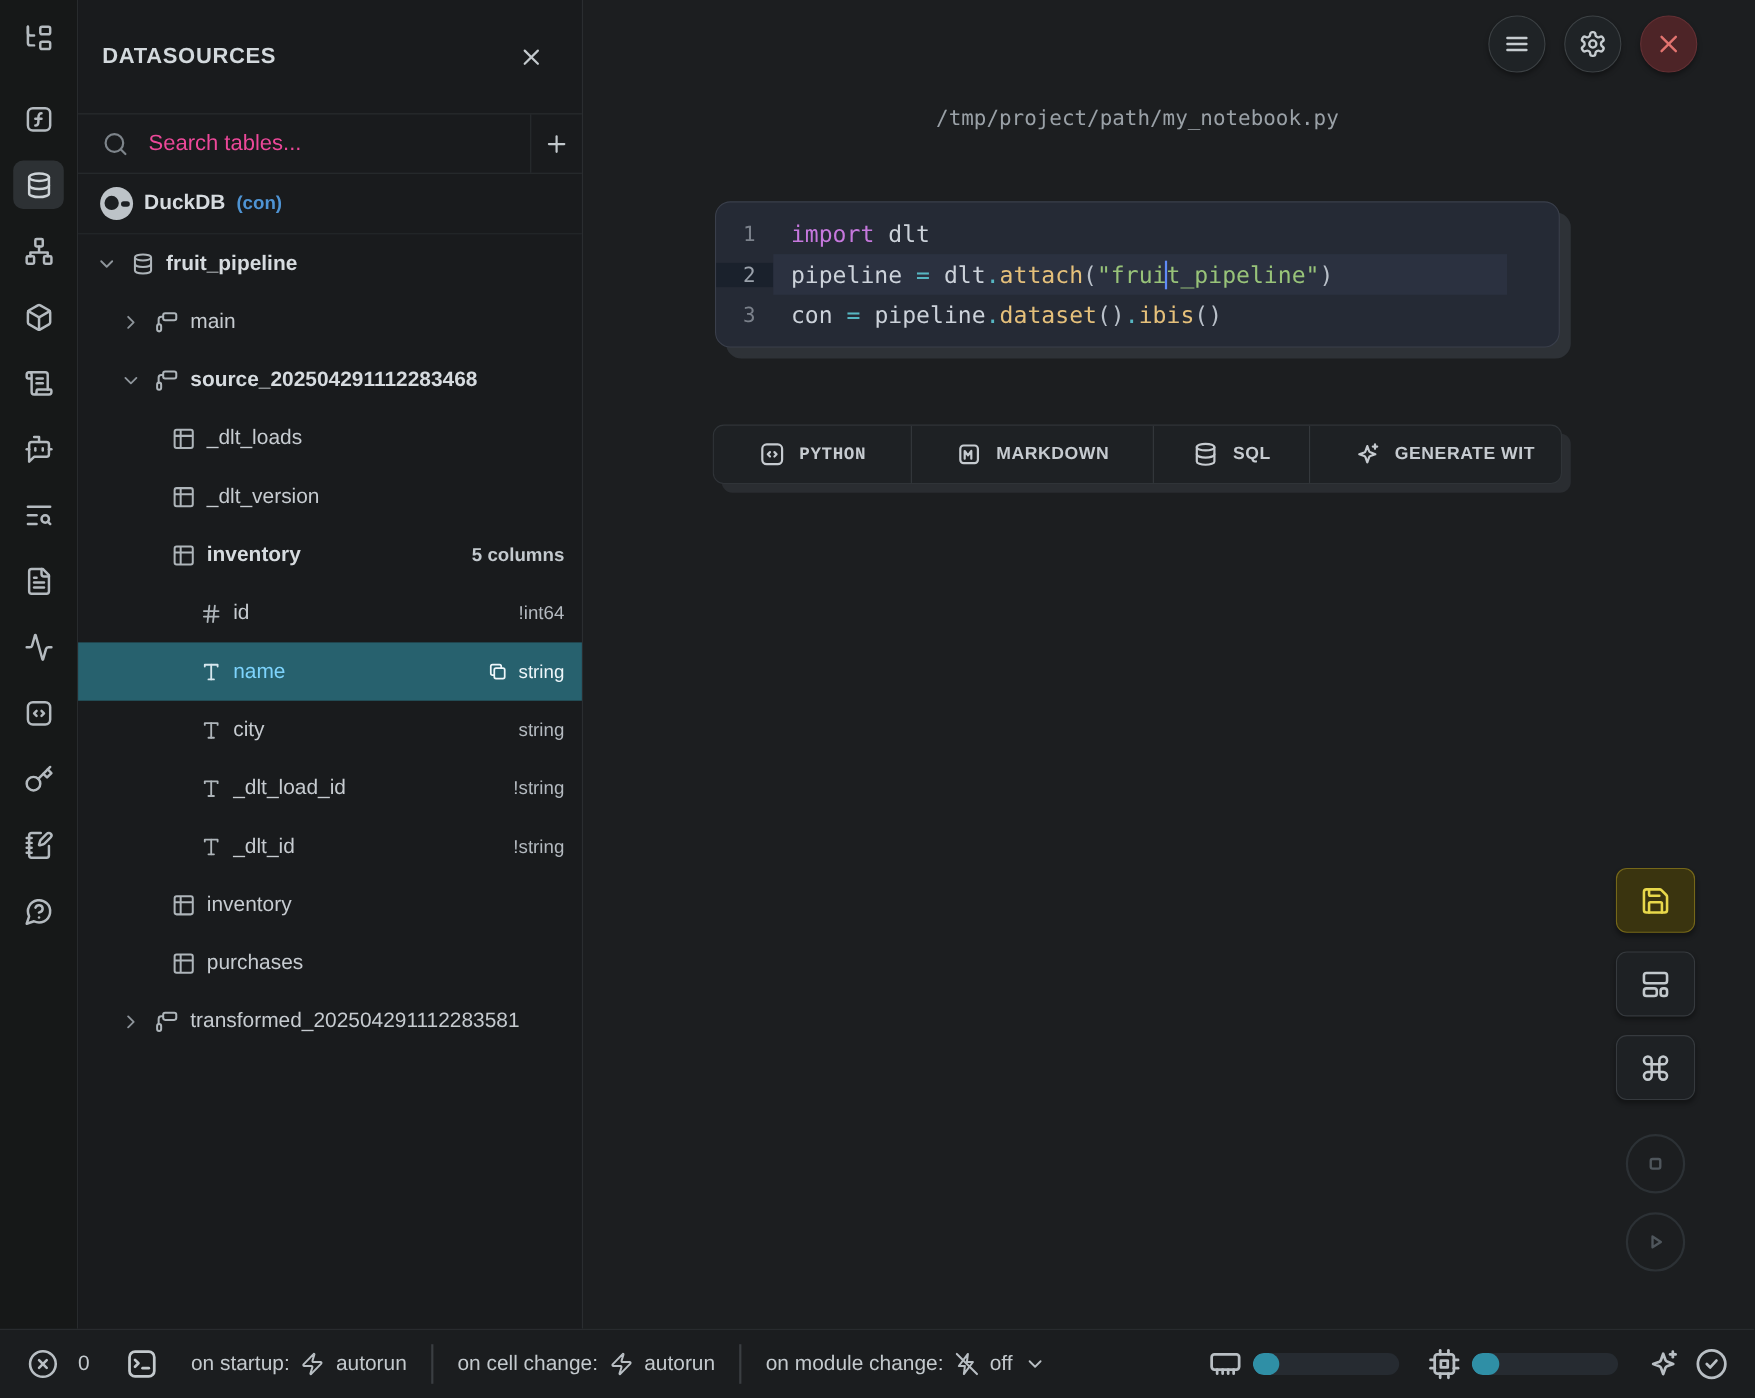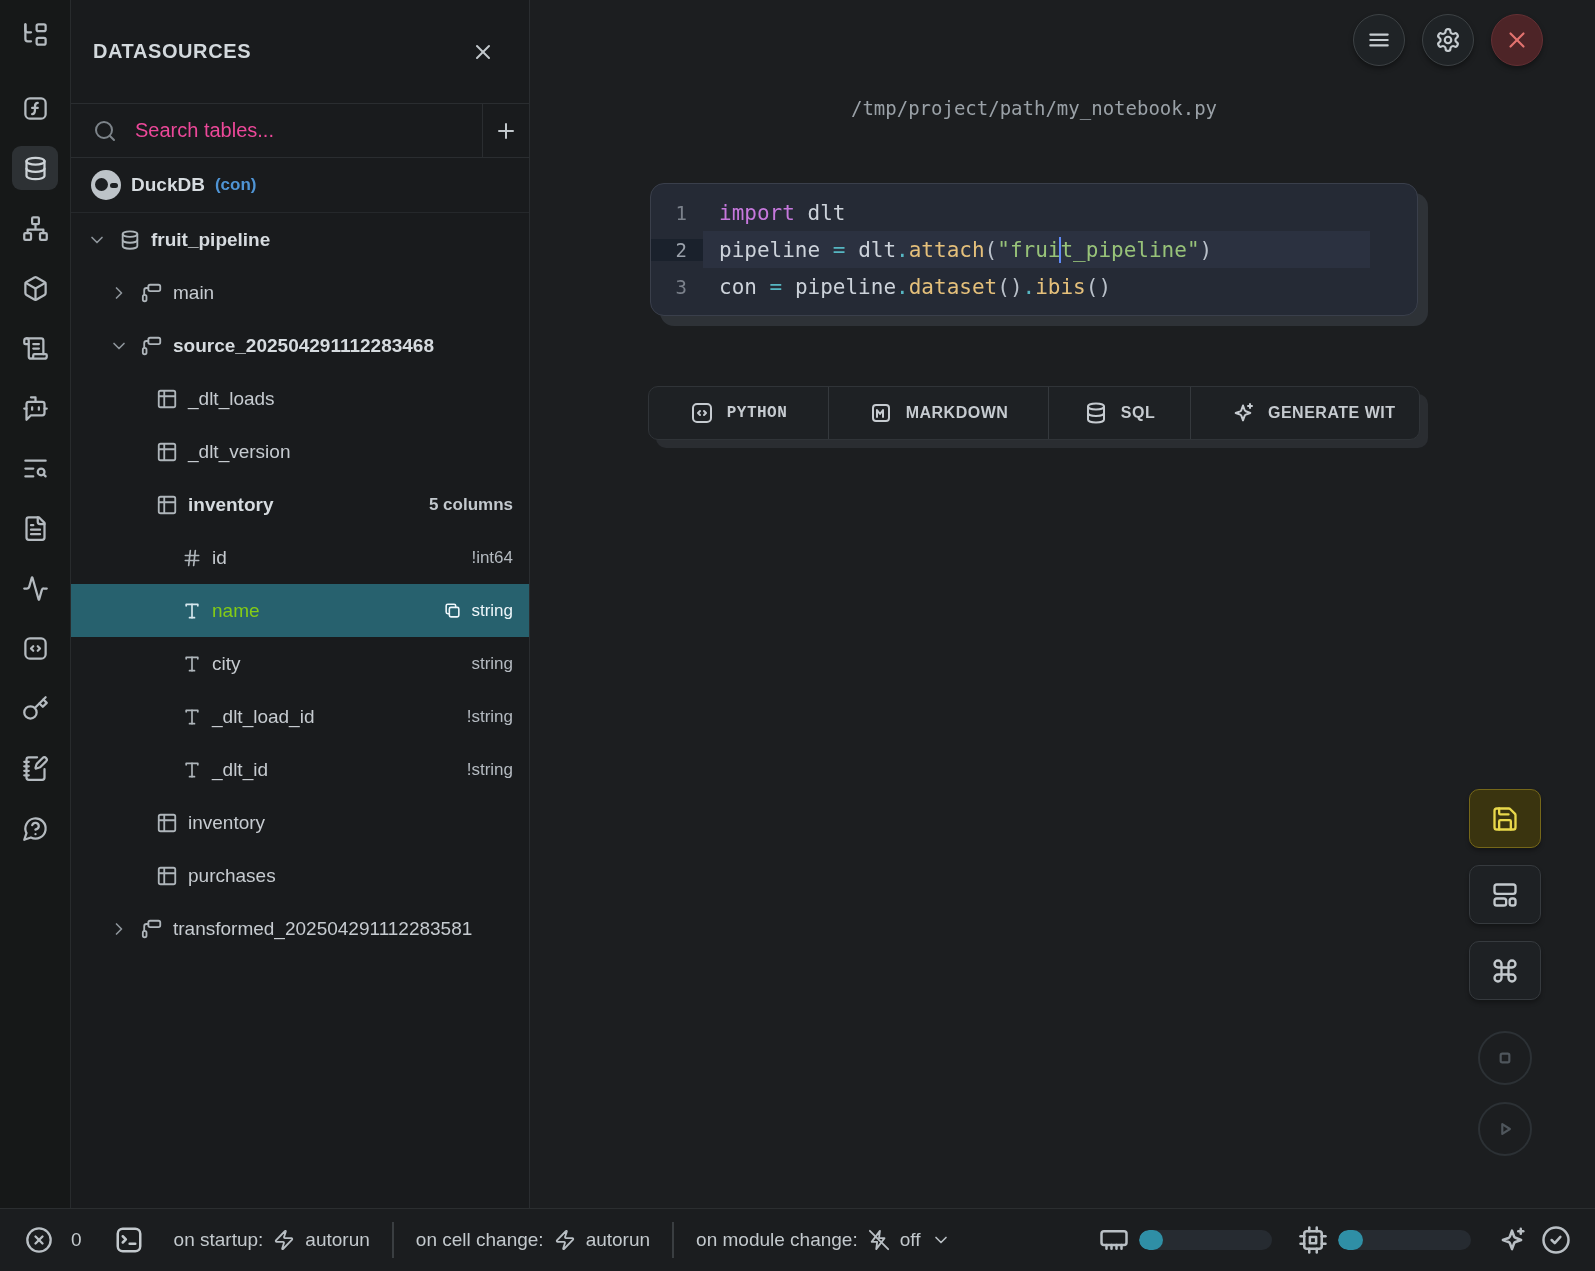--- a/index.html
+++ b/index.html
@@ -57,21 +57,21 @@
   .tree-row .t-icon { color:#aeb5ba; display:flex; }
   .tree-row .label { white-space:nowrap; }
   .tree-row.bold .label { font-weight:bold; color:#d6dbdf; }
   .tree-row .badge { font-size:17px; font-weight:bold; color:#4f94d4; }
   .tree-row .meta {
     margin-left:auto; font-size:17px; color:#b4bac0;
     display:flex; align-items:center; gap:9px;
   }
   .tree-row .meta.strong { font-weight:bold; color:#c3c9ce; }
   .tree-row.selected { background:#27616e; color:#e2f1f7; }
-  .tree-row.selected .label { color:#84cc16; }
+  .tree-row.selected .label { color:#7dd3fc; }
   .tree-row.selected .t-icon { color:#d6e7ee; }
   .tree-row.selected .meta { color:#eef6fa; }
   .duck { width:30px; height:30px; border-radius:50%; background:#bdc3c8; position:relative; flex:none; }
   .duck::before { content:""; position:absolute; left:4px; top:8px; width:13px; height:13px; border-radius:50%; background:#1d2023; }
   .duck::after { content:""; position:absolute; right:3px; top:13px; width:8px; height:5px; border-radius:3px; background:#1d2023; }
 
   
   .main { position:absolute; left:516px; top:0; width:1064px; height:1208px; }
   .topbar { position:absolute; top:14px; right:37px; display:flex; gap:17px; }
   .circle-btn {

